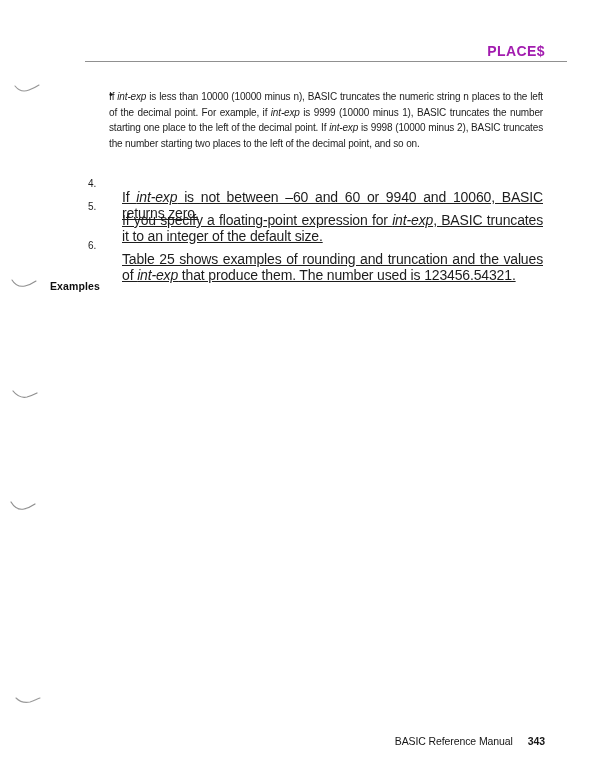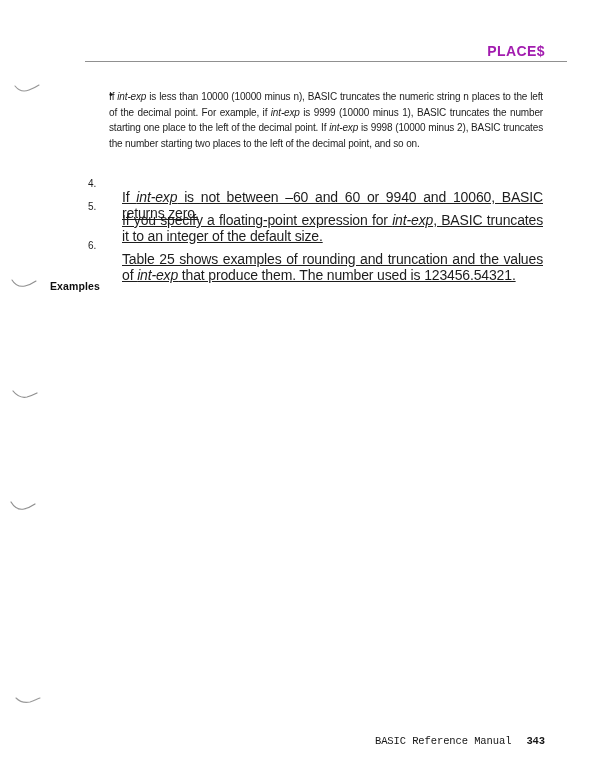--- a/index.html
+++ b/index.html
@@ -73,21 +73,20 @@
     color: #242424;
     white-space: pre;
   }
   
   .footer {
     position: absolute;
     top: 735px; right: 59px;
     font-size: 10.5px;
     letter-spacing: -0.1px;
     color: #161616;
-    font-family: Liberation Mono, monospace;
   }
   .footer .pagenum { font-weight: bold; margin-left: 15px; }
   
   .margin-mark { position: absolute; width: 26px; height: 12px; }
   #mark-1 { left: 14px; top: 83px; }
   #mark-2 { left: 11px; top: 278px; }
   #mark-3 { left: 12px; top: 389px; }
   #mark-4 { left: 10px; top: 500px; }
   #mark-5 { left: 15px; top: 695px; }
   .margin-mark svg { display: block; }

